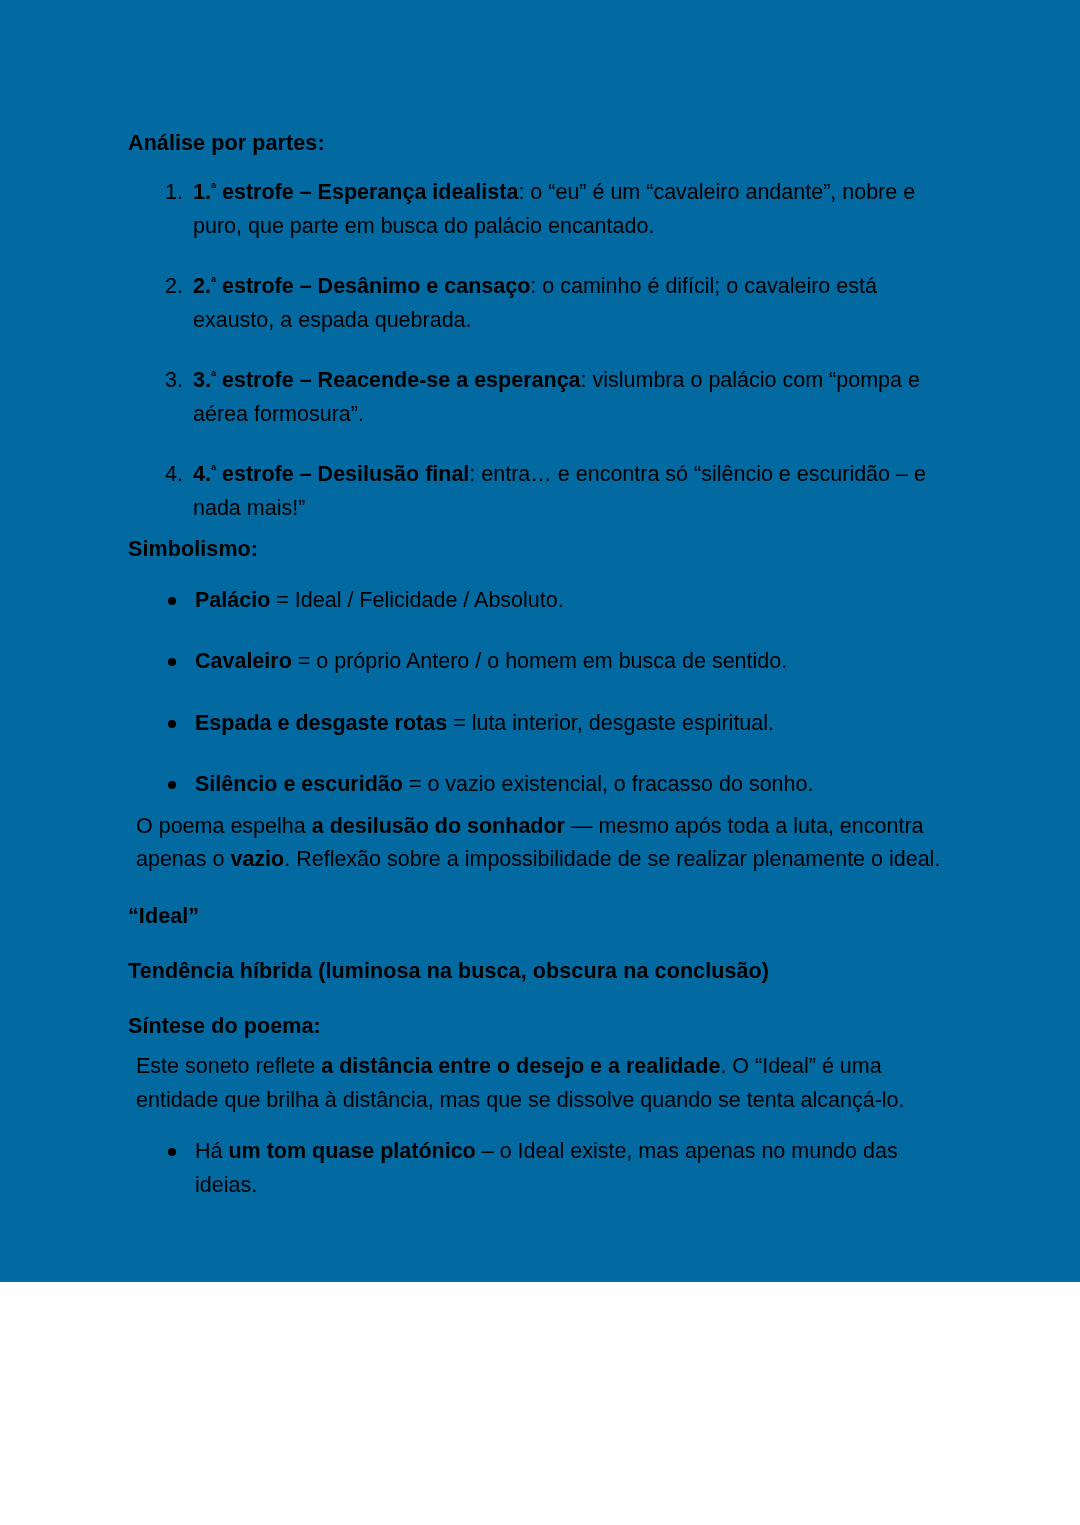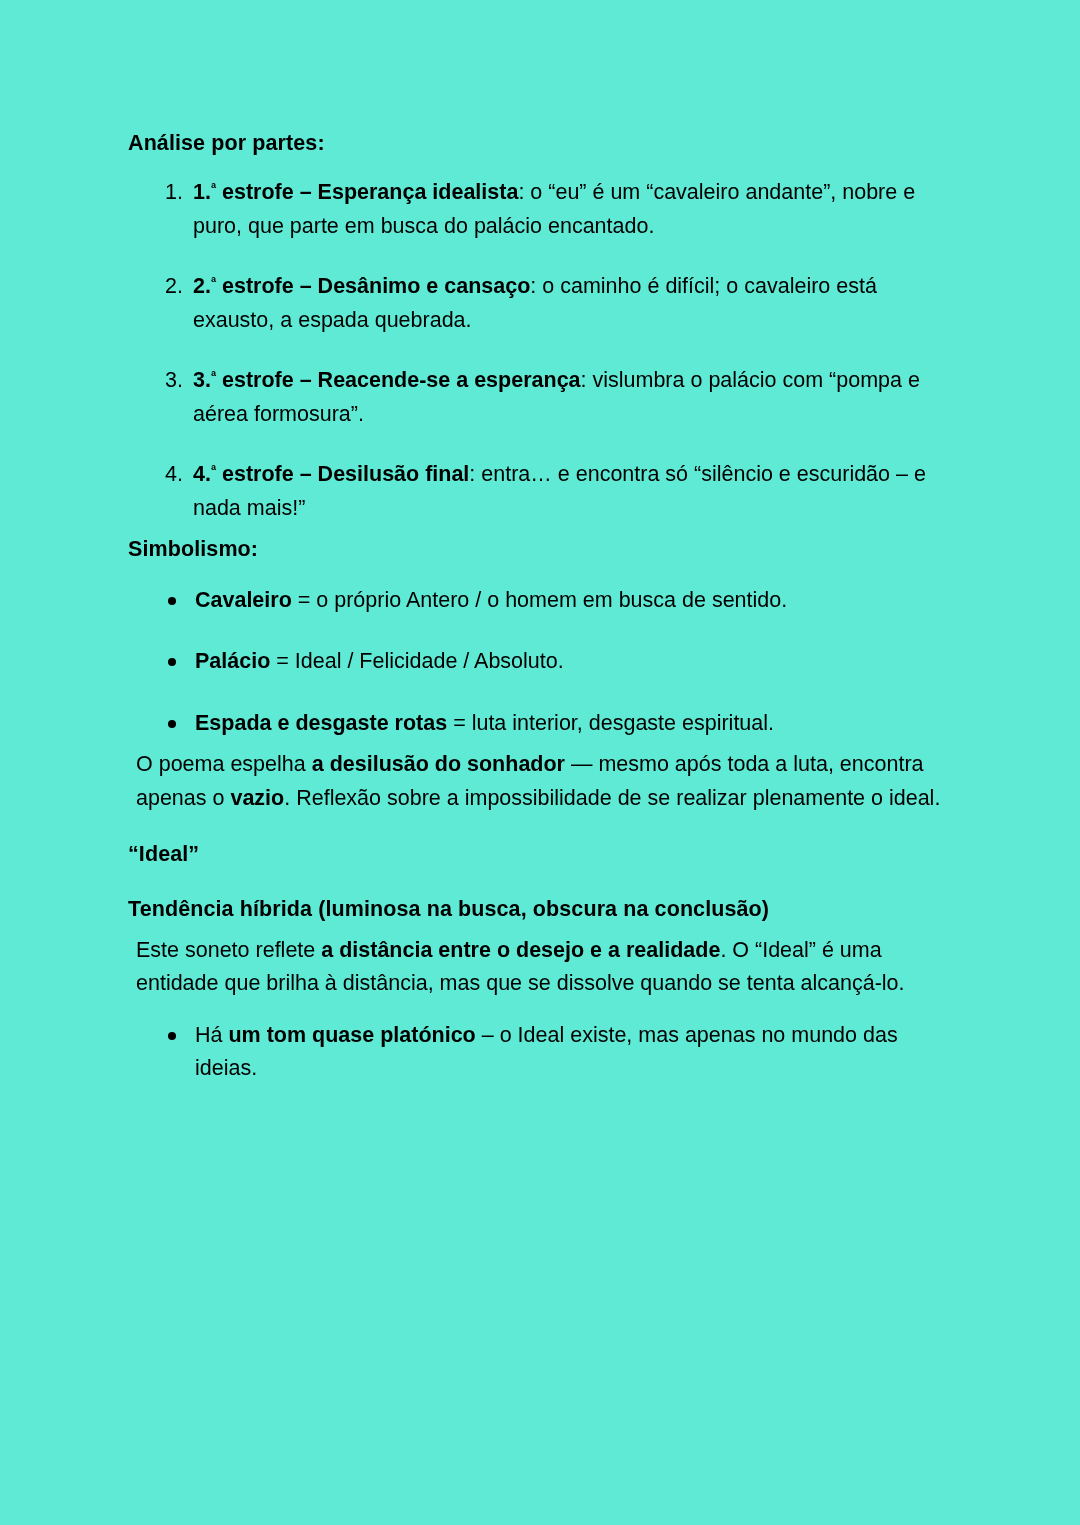--- a/index.html
+++ b/index.html
@@ -8,23 +8,23 @@
     padding: 0;
     background: #ffffff;
   }
   body {
     font-family: "Liberation Sans", sans-serif;
     color: #000000;
   }
   .page {
     position: relative;
     width: 1080px;
-    height: 1525px;
+    height: 1282px;
     margin: 0 auto;
-    background: #5eead4;
+    background: #0369a1;
     box-sizing: border-box;
     padding: 128px 128px 0 128px;
     overflow: hidden;
   }
   .doc {
     width: 824px;
     font-size: 21.5px;
     line-height: 1.55;
   }
 
@@ -127,36 +127,40 @@
       </li>
       <li>
         <b>4.</b><b><sup class="ord">ª</sup></b><b> estrofe – </b><b>Desilusão final</b><span>: entra… e encontra só “silêncio e escuridão – e nada mais!”</span>
       </li>
     </ol>
 
     <p class="heading gap-top">Simbolismo:</p>
 
     <ul class="dot-list">
       <li>
+        <b>Palácio</b><span> = Ideal / Felicidade / Absoluto.</span>
+      </li>
+      <li>
         <b>Cavaleiro</b><span> = o próprio Antero / o homem em busca de sentido.</span>
       </li>
       <li>
-        <b>Palácio</b><span> = Ideal / Felicidade / Absoluto.</span>
+        <b>Espada e desgaste rotas</b><span> = luta interior, desgaste espiritual.</span>
       </li>
       <li>
-        <b>Espada e desgaste rotas</b><span> = luta interior, desgaste espiritual.</span>
+        <b>Silêncio e escuridão</b><span> = o vazio existencial, o fracasso do sonho.</span>
       </li>
     </ul>
 
     <p class="body-para block-gap-lg"><span>O poema espelha </span><b>a desilusão do sonhador</b><span> — mesmo após toda a luta, encontra apenas o </span><b>vazio</b><span>. Reflexão sobre a impossibilidade de se realizar plenamente o ideal.</span></p>
 
     <p class="heading block-gap-md">“Ideal”</p>
 
     <p class="heading block-gap-md">Tendência híbrida (luminosa na busca, obscura na conclusão)</p>
 
+    <p class="heading block-gap-md">Síntese do poema:</p>
 
     <p class="body-para block-gap-md"><span>Este soneto reflete </span><b>a distância entre o desejo e a realidade</b><span>. O “Ideal” é uma entidade que brilha à distância, mas que se dissolve quando se tenta alcançá-lo.</span></p>
 
 
     <ul class="dot-list">
       <li><span>Há </span><b>um tom quase platónico</b><span> – o Ideal existe, mas apenas no mundo das ideias.</span></li>
     </ul>
 
   </div>
 </div>

